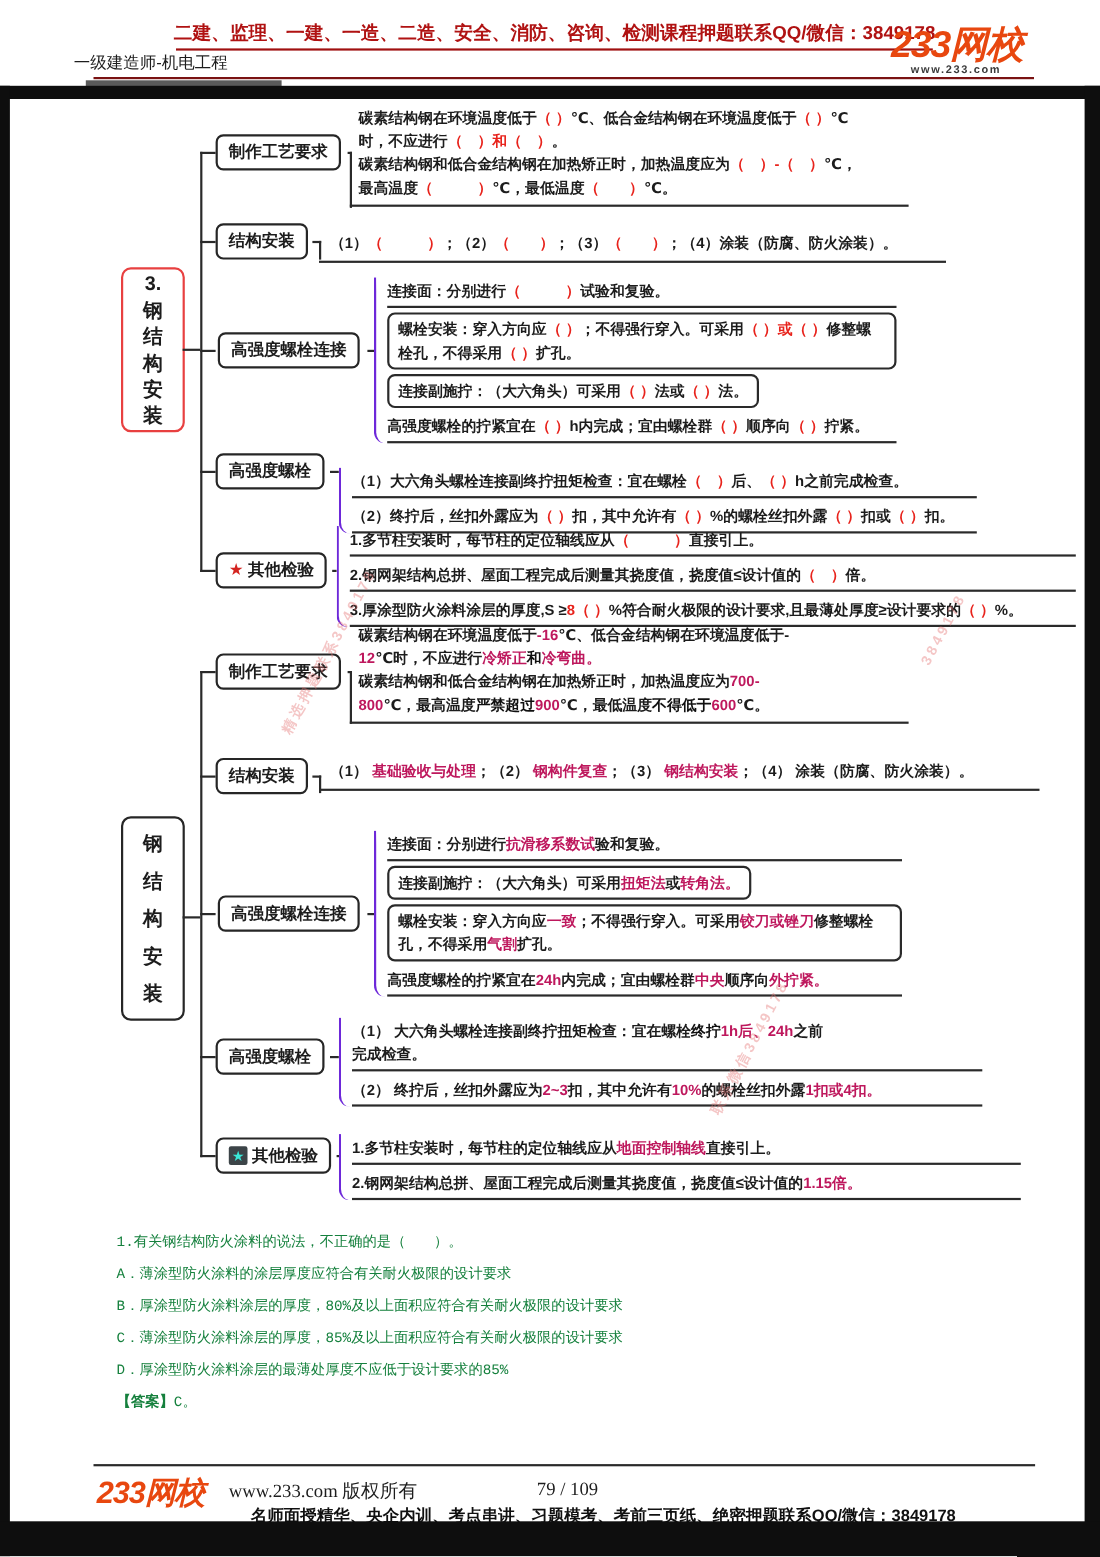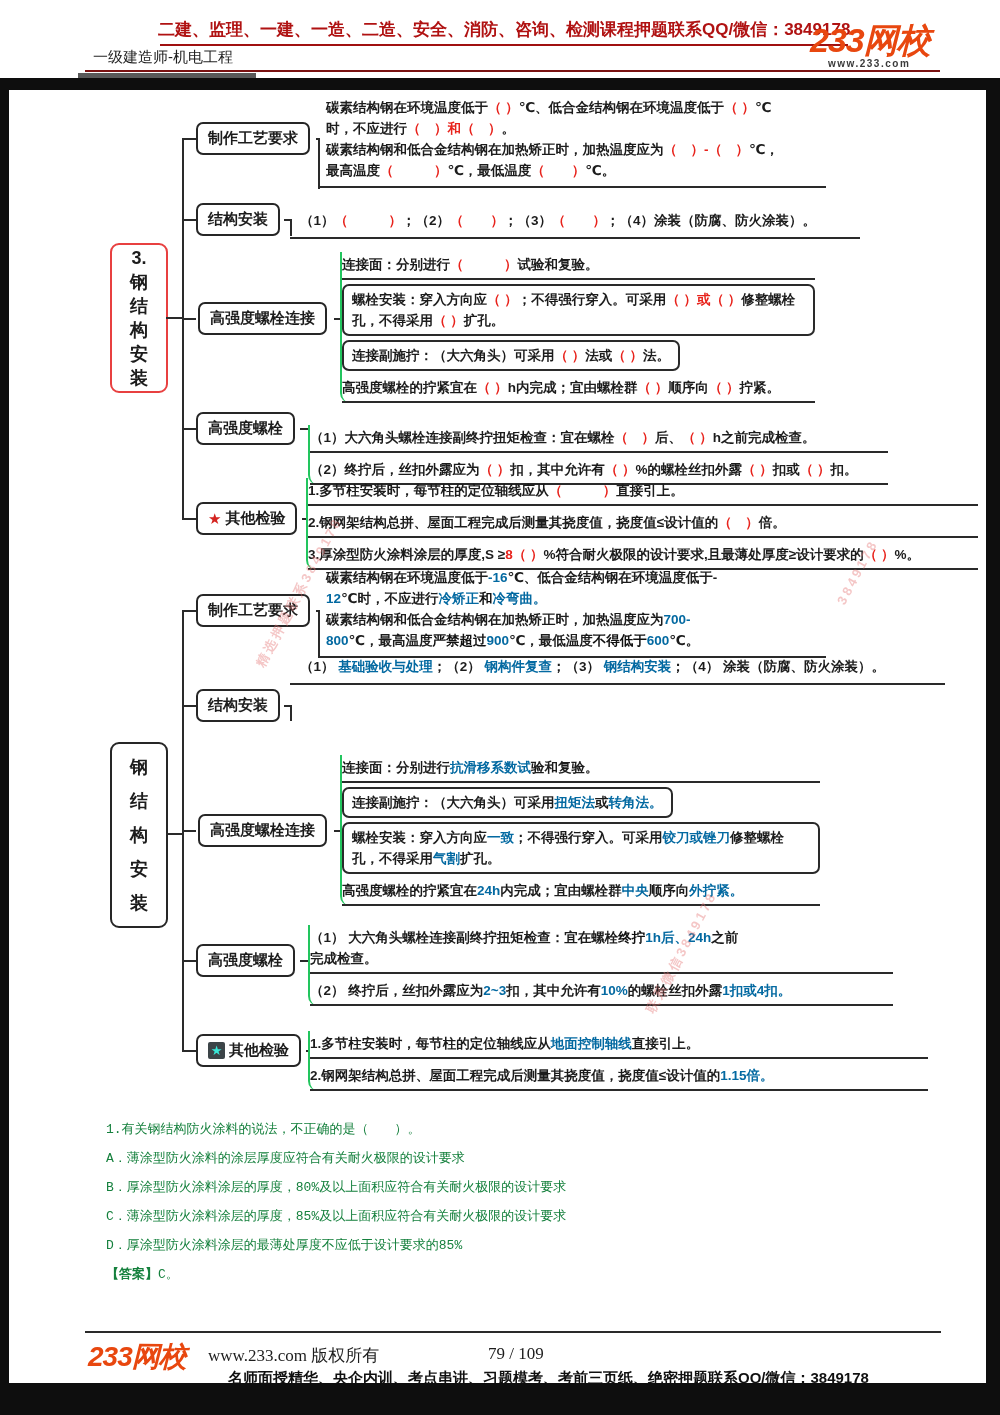--- a/index.html
+++ b/index.html
@@ -17,28 +17,28 @@
            border-radius:9px;background:#fff;font-weight:bold;font-size:18px;white-space:pre-line;box-sizing:border-box;}
   .root-red{border:2px solid #e84040;line-height:24px;}
   .root-blk{border:2px solid #262626;line-height:34px;}
   .branch{position:absolute;padding:5px 10px;border:2px solid #262626;border-radius:7px;background:#fff;
           font-size:15px;font-weight:bold;white-space:nowrap;display:flex;align-items:center;gap:4px;}
   .star-red{color:#d42420;font-size:15px;line-height:15px;}
   .star-teal{display:inline-block;width:17px;height:17px;background:#3c4448;color:#3ae8d8;font-size:13px;
              line-height:17px;text-align:center;border-radius:2px;}
   .mtext{font-size:13.5px;line-height:21px;font-weight:600;white-space:pre-wrap;color:#1c1c1c;}
   .utext{position:absolute;border-bottom:2px solid #2a2a2a;}
-  .grp{position:absolute;border-left:2px solid #22c55e;border-bottom-left-radius:10px;box-sizing:border-box;}
+  .grp{position:absolute;border-left:2px solid #6d28d9;border-bottom-left-radius:10px;padding-left:10px;box-sizing:border-box;}
   .row-u{padding:2px 0 3px 0;border-bottom:2px solid #2a2a2a;margin-bottom:4px;}
   .row-u:last-child{margin-bottom:0;}
   .row-box{border:2px solid #2a2a2a;border-radius:7px;padding:3px 8px;margin-bottom:4px;width:fit-content;max-width:100%;}
   .seg-k{color:#1c1c1c;}
   .seg-kb{color:#101010;font-weight:bold;}
   .seg-r{color:#e8231c;font-weight:bold;}
-  .seg-b{color:#0369a1;font-weight:bold;}
+  .seg-b{color:#be185d;font-weight:bold;}
   
   .qwrap{position:absolute;font-family:Liberation Mono, monospace;font-size:13px;color:#15803d;}
   .qline{line-height:24px;margin-bottom:5px;white-space:pre-wrap;}
   .ans-label{font-weight:bold;}
   
   .fbrand{position:absolute;font-size:28px;font-weight:bold;font-style:italic;color:#e8470f;letter-spacing:-1px;}
   .ftext{position:absolute;font-family:"Liberation Serif","DejaVu Serif",serif;font-size:17px;color:#1d1d1d;white-space:nowrap;}
   .fpromo{position:absolute;font-size:15px;font-weight:bold;color:#101010;white-space:nowrap;z-index:2;}
   .wm{position:absolute;color:rgba(228,118,118,0.42);font-size:13px;font-weight:bold;letter-spacing:3px;
       transform:rotate(-62deg);transform-origin:left top;white-space:nowrap;z-index:1;}
@@ -47,21 +47,21 @@
 <body>
 
 <div class="page">
 
   <div class="wm" style="left:252px;top:662px;">精选押题联系3849178</div>
   <div class="wm" style="left:642px;top:1008px;">联系微信3849178</div>
   <div class="wm" style="left:834px;top:600px;">3849178</div>
 
   <div class="promo" style="left:158px;top:18px;">二建、监理、一建、一造、二造、安全、消防、咨询、检测课程押题联系QQ/微信：3849178</div>
   <div class="ln" style="left:160px;top:44px;width:688px;height:2px;background:#a01010;"></div>
-  <div class="course" style="left:93px;top:48px;">一级建造师-机电工程</div>
+  <div class="course" style="left:67px;top:48px;">一级建造师-机电工程</div>
   <div class="ln" style="left:85px;top:70px;width:855px;height:2px;background:#7a1212;"></div>
   <div class="brand" style="left:810px;top:18px;">233网校</div>
   <div class="brand-url" style="left:828px;top:58px;">www.233.com</div>
 
   <div class="bar" style="left:78px;top:73px;width:178px;height:6px;background:#5a5a5a;"></div>
   <div class="bar" style="left:0;top:78px;width:1000px;height:12px;"></div>
   <div class="bar" style="left:0;top:78px;width:9px;height:1337px;"></div>
   <div class="bar" style="left:986px;top:78px;width:14px;height:1337px;"></div>
   <div class="bar" style="left:0;top:1383px;width:1000px;height:32px;z-index:5;"></div>
 
@@ -160,21 +160,21 @@
 
   <div class="ln" style="left:316px;top:610px;width:4px;height:2px;"></div>
   <div class="ln" style="left:318px;top:610px;width:2px;height:48px;"></div>
   <div class="utext mtext" style="left:318px;top:567px;width:500px;padding:0 0 5px 8px;"><span class="seg-k">碳素结构钢在环境温度低于</span><span class="seg-b">-16</span><span class="seg-k">℃、低合金结构钢在环境温度低于-
 </span><span class="seg-b">12</span><span class="seg-k">℃时，不应进行</span><span class="seg-b">冷矫正</span><span class="seg-kb">和</span><span class="seg-b">冷弯曲。</span><span class="seg-k">
 碳素结构钢和低合金结构钢在加热矫正时，加热温度应为</span><span class="seg-b">700-
 800</span><span class="seg-k">℃，最高温度</span><span class="seg-kb">严禁超过</span><span class="seg-b">900</span><span class="seg-k">℃，最低温度</span><span class="seg-kb">不得低于</span><span class="seg-b">600</span><span class="seg-k">℃。</span></div>
 
   <div class="ln" style="left:284px;top:705px;width:8px;height:2px;"></div>
   <div class="ln" style="left:290px;top:705px;width:2px;height:16px;"></div>
-  <div class="utext mtext" style="left:290px;top:654px;width:645px;padding:2px 0 6px 10px;"><span class="seg-k">（1） </span><span class="seg-b">基础验收与处理</span><span class="seg-k">；（2） </span><span class="seg-b">钢构件复查</span><span class="seg-k">；（3） </span><span class="seg-b">钢结构安装</span><span class="seg-k">；（4） 涂装（防腐、防火涂装）。</span></div>
+  <div class="utext mtext" style="left:290px;top:688px;width:645px;padding:2px 0 6px 10px;"><span class="seg-k">（1） </span><span class="seg-b">基础验收与处理</span><span class="seg-k">；（2） </span><span class="seg-b">钢构件复查</span><span class="seg-k">；（3） </span><span class="seg-b">钢结构安装</span><span class="seg-k">；（4） 涂装（防腐、防火涂装）。</span></div>
 
   <div class="ln" style="left:334px;top:830px;width:6px;height:2px;"></div>
   <div class="grp" style="left:340px;top:755px;width:480px;">
     <div class="row-u mtext"><span class="seg-k">连接面：分别进行</span><span class="seg-b">抗滑移系数试</span><span class="seg-k">验和复验。</span></div>
     <div class="row-box mtext"><span class="seg-k">连接副施拧：（大六角头）可采用</span><span class="seg-b">扭矩法</span><span class="seg-k">或</span><span class="seg-b">转角法。</span></div>
     <div class="row-box mtext"><span class="seg-k">螺栓安装：穿入方向应</span><span class="seg-b">一致</span><span class="seg-k">；不得强行穿入。可采用</span><span class="seg-b">铰刀或锉刀</span><span class="seg-k">修整螺栓孔，不得采用</span><span class="seg-b">气割</span><span class="seg-k">扩孔。</span></div>
     <div class="row-u mtext"><span class="seg-k">高强度螺栓的拧紧宜在</span><span class="seg-b">24h</span><span class="seg-k">内完成；宜由螺栓群</span><span class="seg-b">中央</span><span class="seg-k">顺序向</span><span class="seg-b">外拧紧。</span></div>
   </div>
 
   <div class="ln" style="left:300px;top:960px;width:8px;height:2px;"></div>

